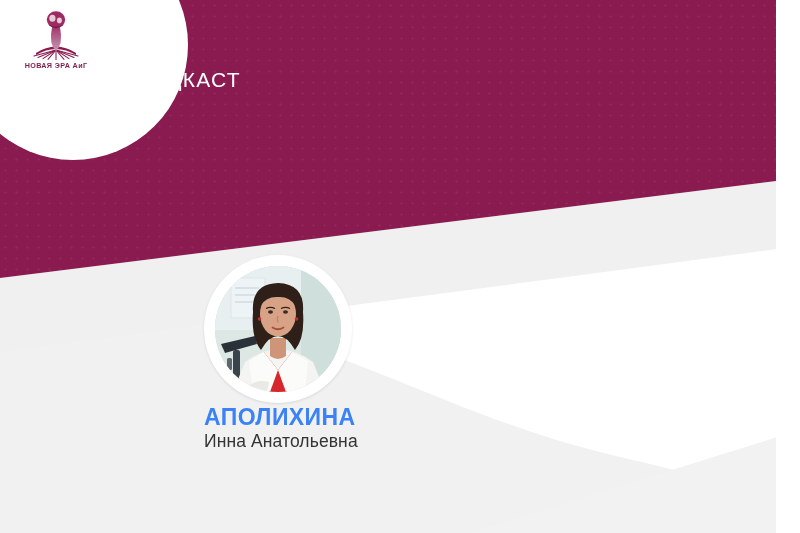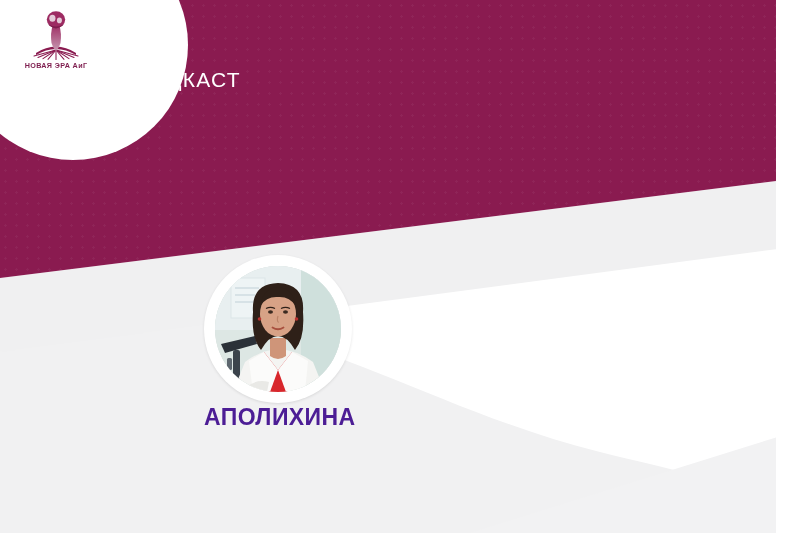--- a/index.html
+++ b/index.html
@@ -111,21 +111,21 @@
   .namecard{
     position:absolute;z-index:11;
     left:204px;top:405px;
     width:330px;
   }
   .surname{
     font-size:23px;
     font-weight:bold;
     letter-spacing:0.4px;
     line-height:1.08;
-    color:#4c1d95;
+    color:#3b82f6;
     margin:0;
   }
   .firstname{
     font-size:17.5px;
     font-weight:400;
     letter-spacing:0.1px;
     line-height:1.22;
     color:#333333;
     margin:1px 0 5px 0;
   }
@@ -239,15 +239,16 @@
 
       <circle cx="44.5" cy="53" r="1.8" fill="#b8312f"></circle>
       <circle cx="81.5" cy="53" r="1.8" fill="#b8312f"></circle>
 
       <path d="M26 126 Q38 112 54 116 L52 126 Z" fill="#e9e9e6"></path>
     </svg>
   </div>
 
   <div class="namecard">
     <p class="surname">АПОЛИХИНА</p>
+    <p class="firstname">Инна Анатольевна</p>
   </div>
 
 </div>
 
 </body></html>

